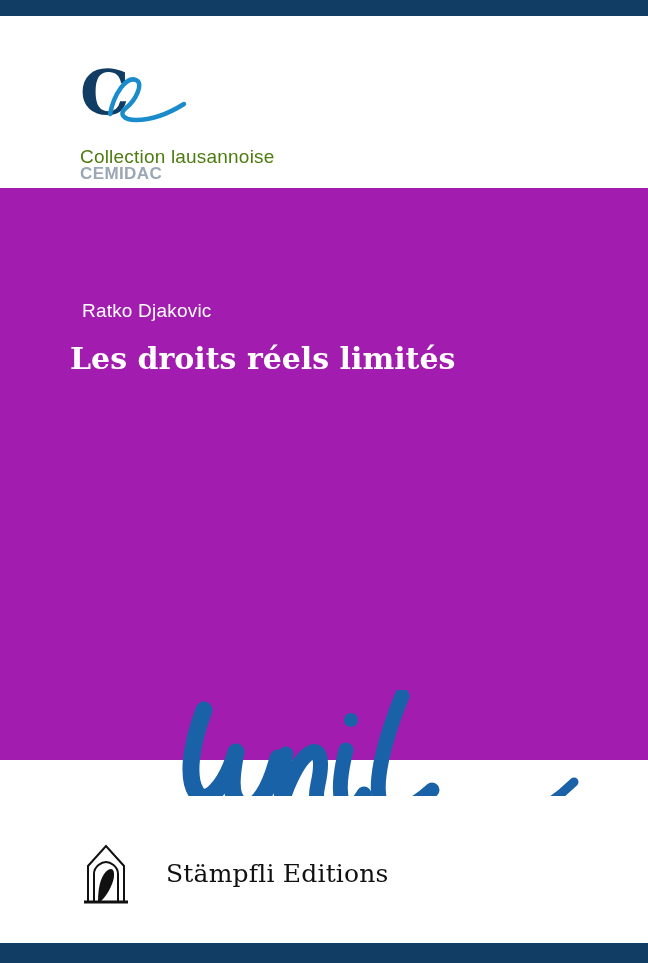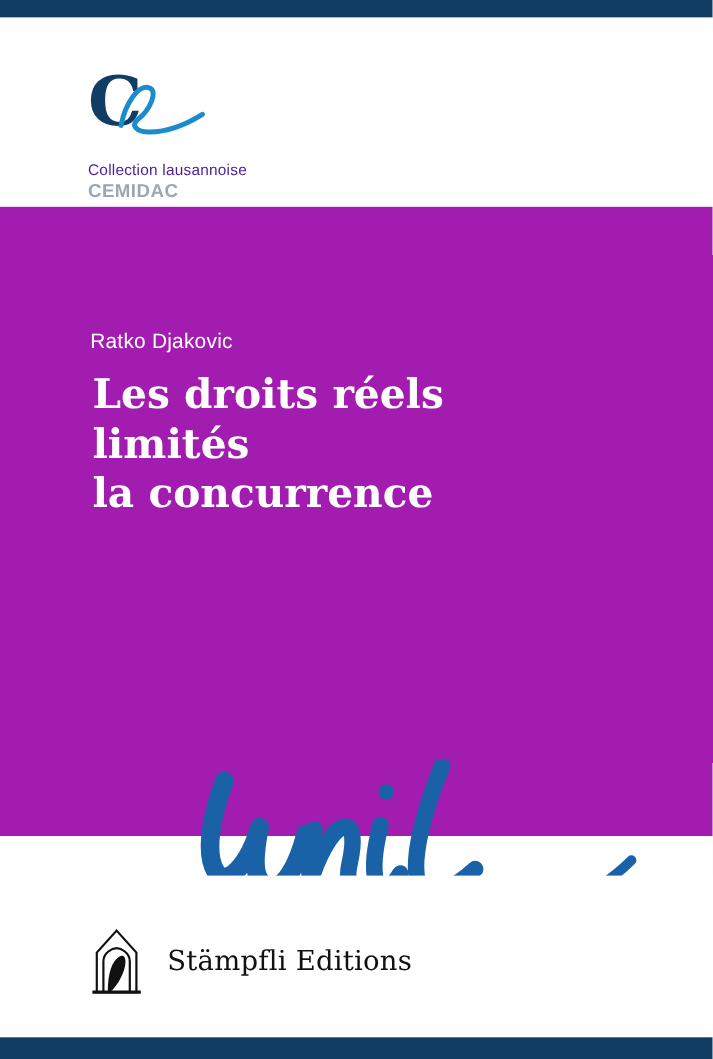--- a/index.html
+++ b/index.html
@@ -66,22 +66,22 @@
   }
   .collection-mark .swash {
     position: absolute;
     left: 20px;
     top: 2px;
   }
   .collection-title {
     position: absolute;
     left: 0;
     top: 84px;
-    font-size: 14px;
-    color: #4c1d95;
+    font-size: 19px;
+    color: #4d7c0f;
     letter-spacing: 0.2px;
     white-space: nowrap;
   }
   .collection-sub {
     position: absolute;
     left: 0;
     top: 102px;
     font-size: 17px;
     font-weight: bold;
     color: #9aa7b4;
@@ -102,25 +102,25 @@
   .author {
     position: absolute;
     left: 82px;
     top: 112px;
     font-size: 19px;
     color: #ffffff;
     letter-spacing: 0.2px;
   }
   .title {
     position: absolute;
-    left: 84px;
+    left: 70px;
     top: 148px;
     width: 470px;
     font-family: "DejaVu Serif", serif;
-    font-size: 37px;
+    font-size: 30px;
     font-weight: bold;
     line-height: 45px;
     color: #ffffff;
   }
 
   
   .unil-sig {
     position: absolute;
     left: 170px;
     top: 690px;
@@ -137,20 +137,21 @@
     width: 648px;
     height: 147px;
     background: #ffffff;
   }
   .publisher {
     position: absolute;
     left: 80px;
     top: 44px;
     display: flex;
     align-items: center;
+    gap: 14px;
   }
   .publisher-mark {
     width: 52px;
     height: 66px;
     position: relative;
     margin-right: 20px;
   }
   .publisher-name {
     font-family: "DejaVu Serif", serif;
     font-size: 25px;
@@ -177,21 +178,20 @@
       </div>
       <div class="collection-title">Collection lausannoise</div>
       <div class="collection-sub">CEMIDAC</div>
     </div>
   </div>
 
   <div class="blue-field">
     <div class="author">Ratko Djakovic</div>
     <div class="title">
       <div>Les droits réels limités</div>
-      <div>la concurrence</div>
     </div>
   </div>
 
   <div class="unil-sig">
     <svg width="430" height="180" viewBox="0 0 430 180" xmlns="http://www.w3.org/2000/svg">
       <g fill="none" stroke="#1a62a8" stroke-linecap="round" stroke-linejoin="round">
 
         <path d="M34 20 C 22 52, 16 86, 26 102 C 36 118, 56 96, 66 62 C 60 92, 60 112, 74 116 C 88 120, 100 98, 108 68" stroke-width="17"></path>
 
         <path d="M116 64 C 112 84, 110 100, 112 112 C 118 92, 130 66, 142 62 C 152 59, 152 76, 148 94 C 145 108, 146 118, 154 120" stroke-width="15"></path>

